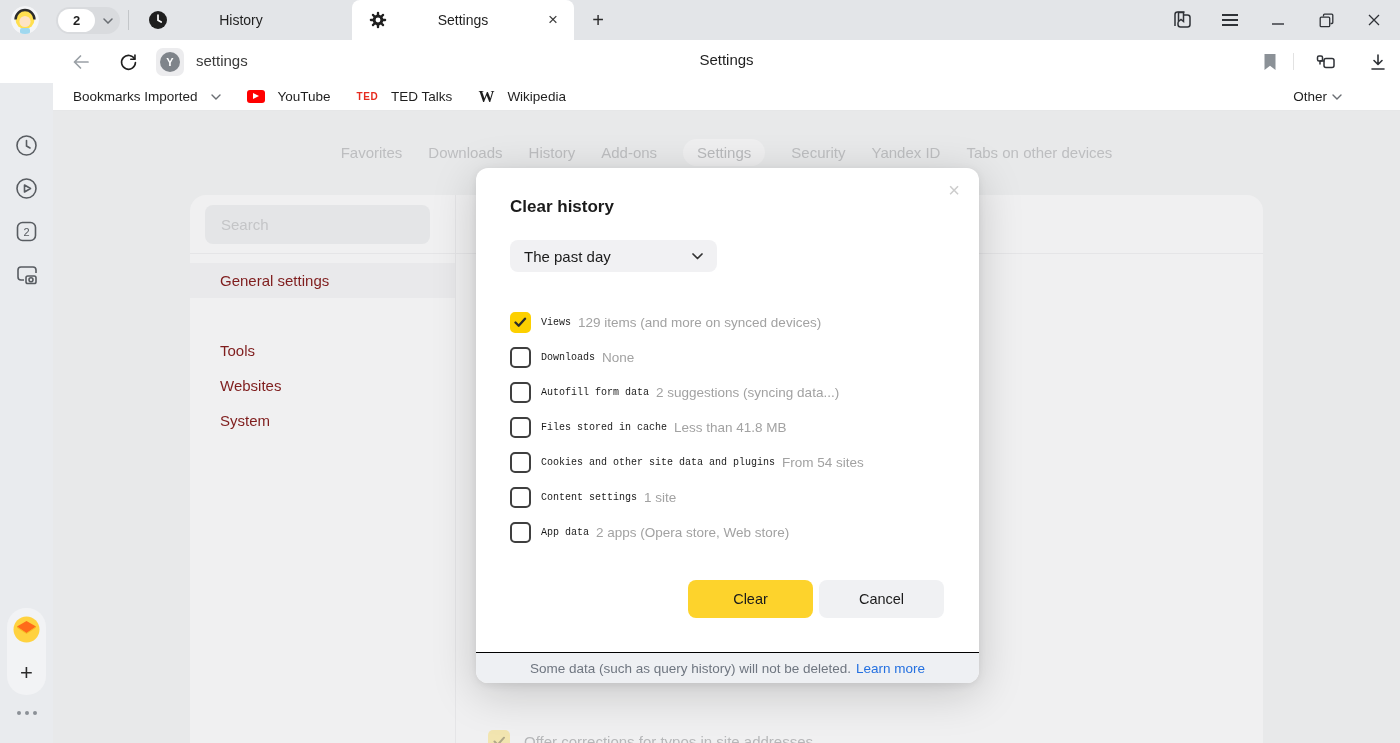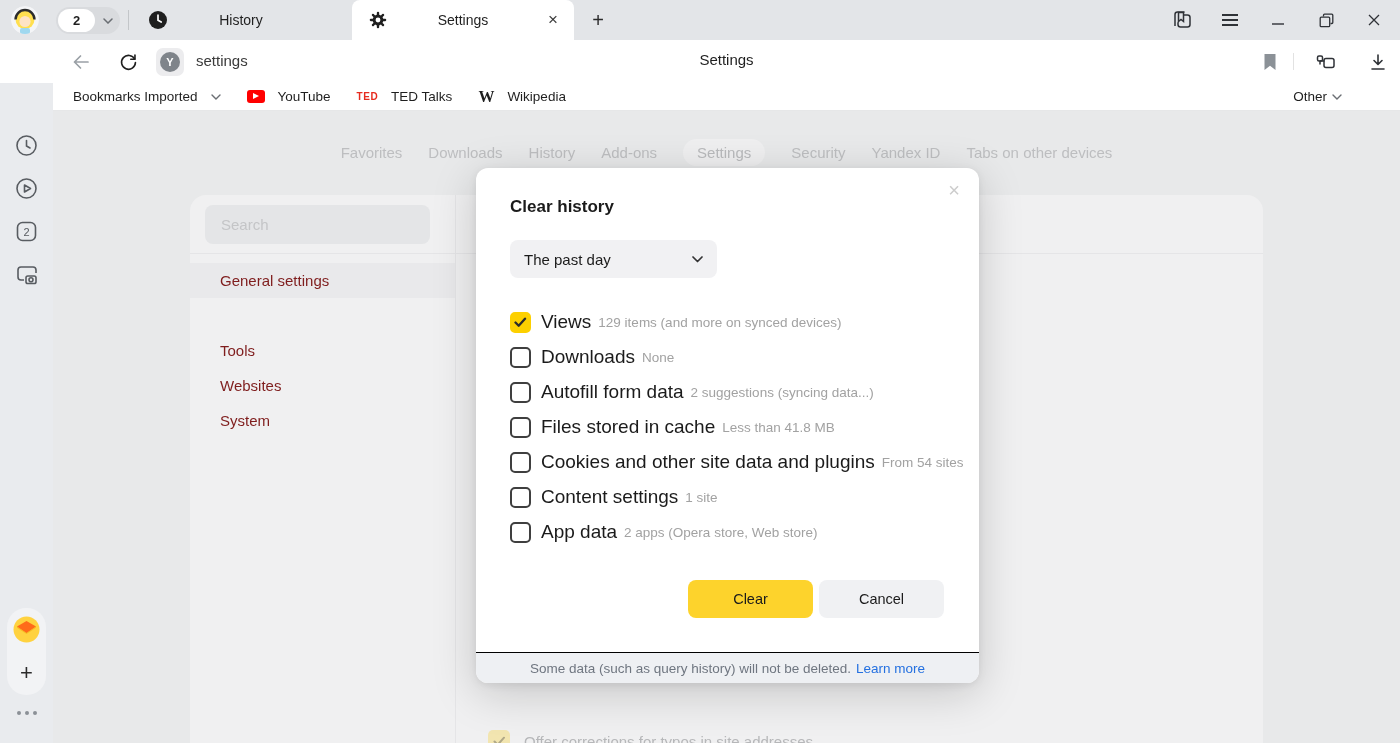--- a/index.html
+++ b/index.html
@@ -70,29 +70,29 @@
   .settings-item { position:absolute; left:0; width:265px; height:35px; display:flex; align-items:center; padding-left:30px; font-size:15px; color:#7f1d1d; }
   .settings-item.active { background:#e9e9eb; }
 
   .bg-option { position:absolute; display:flex; align-items:center; gap:14px; font-size:15px; color:#b6b7b9; }
   .faded-check { width:22px; height:22px; border-radius:5px; background:#f2e5b0; display:flex; align-items:center; justify-content:center; }
 
   
   .modal { position:absolute; left:476px; top:168px; width:503px; height:515px; background:#ffffff; border-radius:12px; box-shadow:0 10px 45px rgba(0,0,0,0.18), 0 2px 8px rgba(0,0,0,0.08); }
   .modal-close { position:absolute; right:13px; top:10px; width:24px; height:24px; display:flex; align-items:center; justify-content:center; font-size:20px; color:#cccccc; }
   .modal-title { position:absolute; left:34px; top:29px; font-size:17px; font-weight:bold; color:#1b1b1b; }
-  .dropdown { position:absolute; left:34px; top:72px; width:207px; height:38px; background:#f1f1f3; border-radius:8px; display:flex; align-items:center; padding:0 14px; font-size:15px; color:#1b1b1b; }
+  .dropdown { position:absolute; left:34px; top:72px; width:207px; height:32px; background:#f1f1f3; border-radius:8px; display:flex; align-items:center; padding:0 14px; font-size:15px; color:#1b1b1b; }
   .dropdown .dd-chevron { margin-left:auto; display:flex; }
 
   .chk-row { position:absolute; left:34px; height:24px; display:flex; align-items:center; }
   .chk-box { width:21px; height:21px; border:2.4px solid #3f3f3f; border-radius:5px; background:#ffffff; flex:0 0 auto; display:flex; align-items:center; justify-content:center; }
   .chk-row.checked .chk-box { border-color:#fdd000; background:#fdd000; }
   .chk-svg { display:none; }
   .chk-row.checked .chk-svg { display:block; }
-  .chk-label { margin-left:10px; font-size:19px; color:#1b1b1b; white-space:nowrap; }
+  .chk-label { margin-left:10px; font-size:10px; color:#1b1b1b; white-space:nowrap;font-family:Liberation Mono, monospace; }
   .chk-detail { margin-left:7px; font-size:13.5px; color:#a2a2a2; white-space:nowrap; }
 
   .btn { position:absolute; top:412px; width:125px; height:38px; border:none; border-radius:8px; font-size:14.5px; font-family:"Liberation Sans", sans-serif; color:#1b1b1b; display:flex; align-items:center; justify-content:center; cursor:default; }
   .btn-clear { left:212px; background:#fdd32c; }
   .btn-cancel { left:343px; background:#f0f1f3; }
 
   .modal-footer { position:absolute; left:0; top:484px; width:503px; height:31px; background:#eef0f3; border-top:1px solid #000000; border-radius:0 0 12px 12px; display:flex; align-items:center; justify-content:center; font-size:13.5px; color:#6f7680; white-space:nowrap; }
   .modal-footer a { color:#2470e0; text-decoration:none; margin-left:5px; }
 </style>
 </head>

